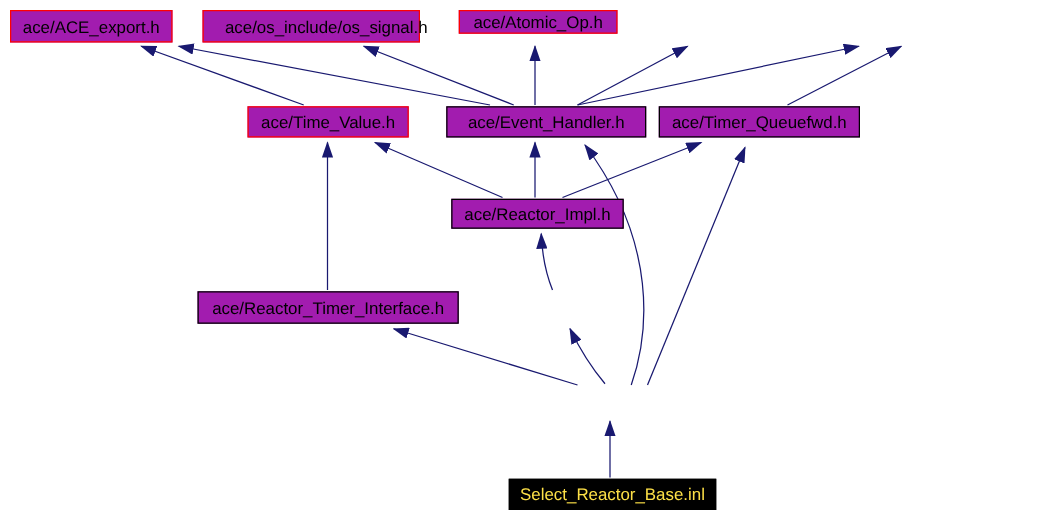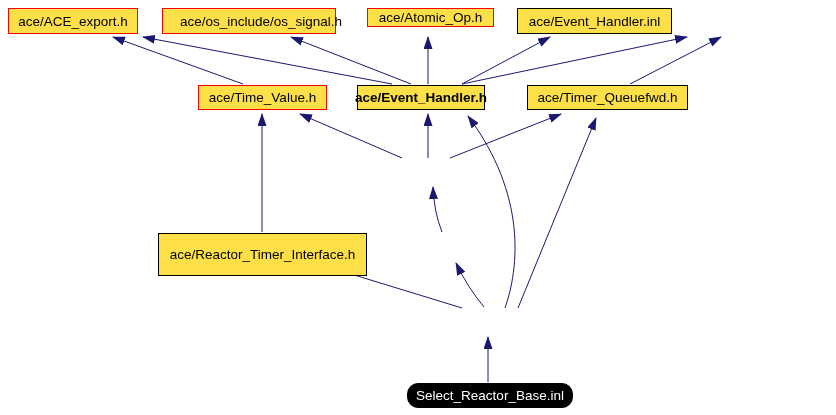--- a/index.html
+++ b/index.html
@@ -7,33 +7,33 @@
     position:relative;
     width:836px;height:415px;
     background:#ffffff;
     font-family:"Liberation Sans","DejaVu Sans",sans-serif;
     overflow:hidden;
   }
   #edges{position:absolute;left:0;top:0;width:836px;height:415px;}
   .node{
     position:absolute;
     box-sizing:border-box;
-    background:#fde047;
+    background:#a21caf;
     border:1px solid #000000;
     color:#000000;
     font-size:13.5px;
     text-align:center;
     display:flex;
     align-items:center;
     justify-content:center;
     white-space:nowrap;
     cursor:pointer;
   }
   .node.red{border-color:#ff0000;}
-  .node.root{background:#000000;color:#ffffff;border-color:#000000;cursor:default;border-radius:11px;}
+  .node.root{background:#000000;color:#fde047;border-color:#000000;cursor:default;}
   .edge{fill:none;stroke:#191970;stroke-width:1;}
 </style>
 </head>
 <body>
 
 <div id="graph">
   <svg id="edges" width="836" height="415" viewBox="0 0 836 415" xmlns="http://www.w3.org/2000/svg">
     <defs>
       <marker id="arrowhead" markerUnits="userSpaceOnUse" markerWidth="13" markerHeight="9" refX="12" refY="4.5" orient="auto">
         <path d="M0,0 L13,4.5 L0,9 Z" fill="#191970"></path>
@@ -53,19 +53,19 @@
       <path class="edge" d="M392,84 L143,37" stroke="#191970" marker-end="url(#arrowhead)"></path>
       <path class="edge" d="M411,84 L291,37" stroke="#191970" marker-end="url(#arrowhead)"></path>
       <path class="edge" d="M428,84 L428,37" stroke="#191970" marker-end="url(#arrowhead)"></path>
       <path class="edge" d="M462,84 L550,37" stroke="#191970" marker-end="url(#arrowhead)"></path>
       <path class="edge" d="M462,84 L687,37" stroke="#191970" marker-end="url(#arrowhead)"></path>
       <path class="edge" d="M630,84 L721,37" stroke="#191970" marker-end="url(#arrowhead)"></path>
     </svg>
 <div class="node red" style="left: 8px; top: 8px; width: 130px; height: 26px;">ace/ACE_export.h</div>
     <div class="node red" style="left: 162px; top: 8px; width: 174px; height: 26px; padding-left: 24px;">ace/os_include/os_signal.h</div>
     <div class="node red" style="left: 367px; top: 8px; width: 127px; height: 19px;">ace/Atomic_Op.h</div>
-    <div class="node " style="left: 517px; top: 8px; width: 155px; height: 26px;">ace/Event_Handler.inl</div>
     <div class="node red" style="left: 198px; top: 85px; width: 129px; height: 25px;">ace/Time_Value.h</div>
-    <div class="node " style="left: 357px; top: 85px; width: 128px; height: 25px; font-weight: bold;">ace/Event_Handler.h</div>
+    <div class="node " style="left: 357px; top: 85px; width: 160px; height: 25px;">ace/Event_Handler.h</div>
     <div class="node " style="left: 527px; top: 85px; width: 161px; height: 25px;">ace/Timer_Queuefwd.h</div>
-    <div class="node " style="left: 158px; top: 233px; width: 209px; height: 43px;">ace/Reactor_Timer_Interface.h</div>
+    <div class="node " style="left: 361px; top: 159px; width: 138px; height: 24px;">ace/Reactor_Impl.h</div>
+    <div class="node " style="left: 158px; top: 233px; width: 209px; height: 26px;">ace/Reactor_Timer_Interface.h</div>
     <div class="node root" style="left: 407px; top: 383px; width: 166px; height: 25px;">Select_Reactor_Base.inl</div>
   </div>
 
 </body></html>

